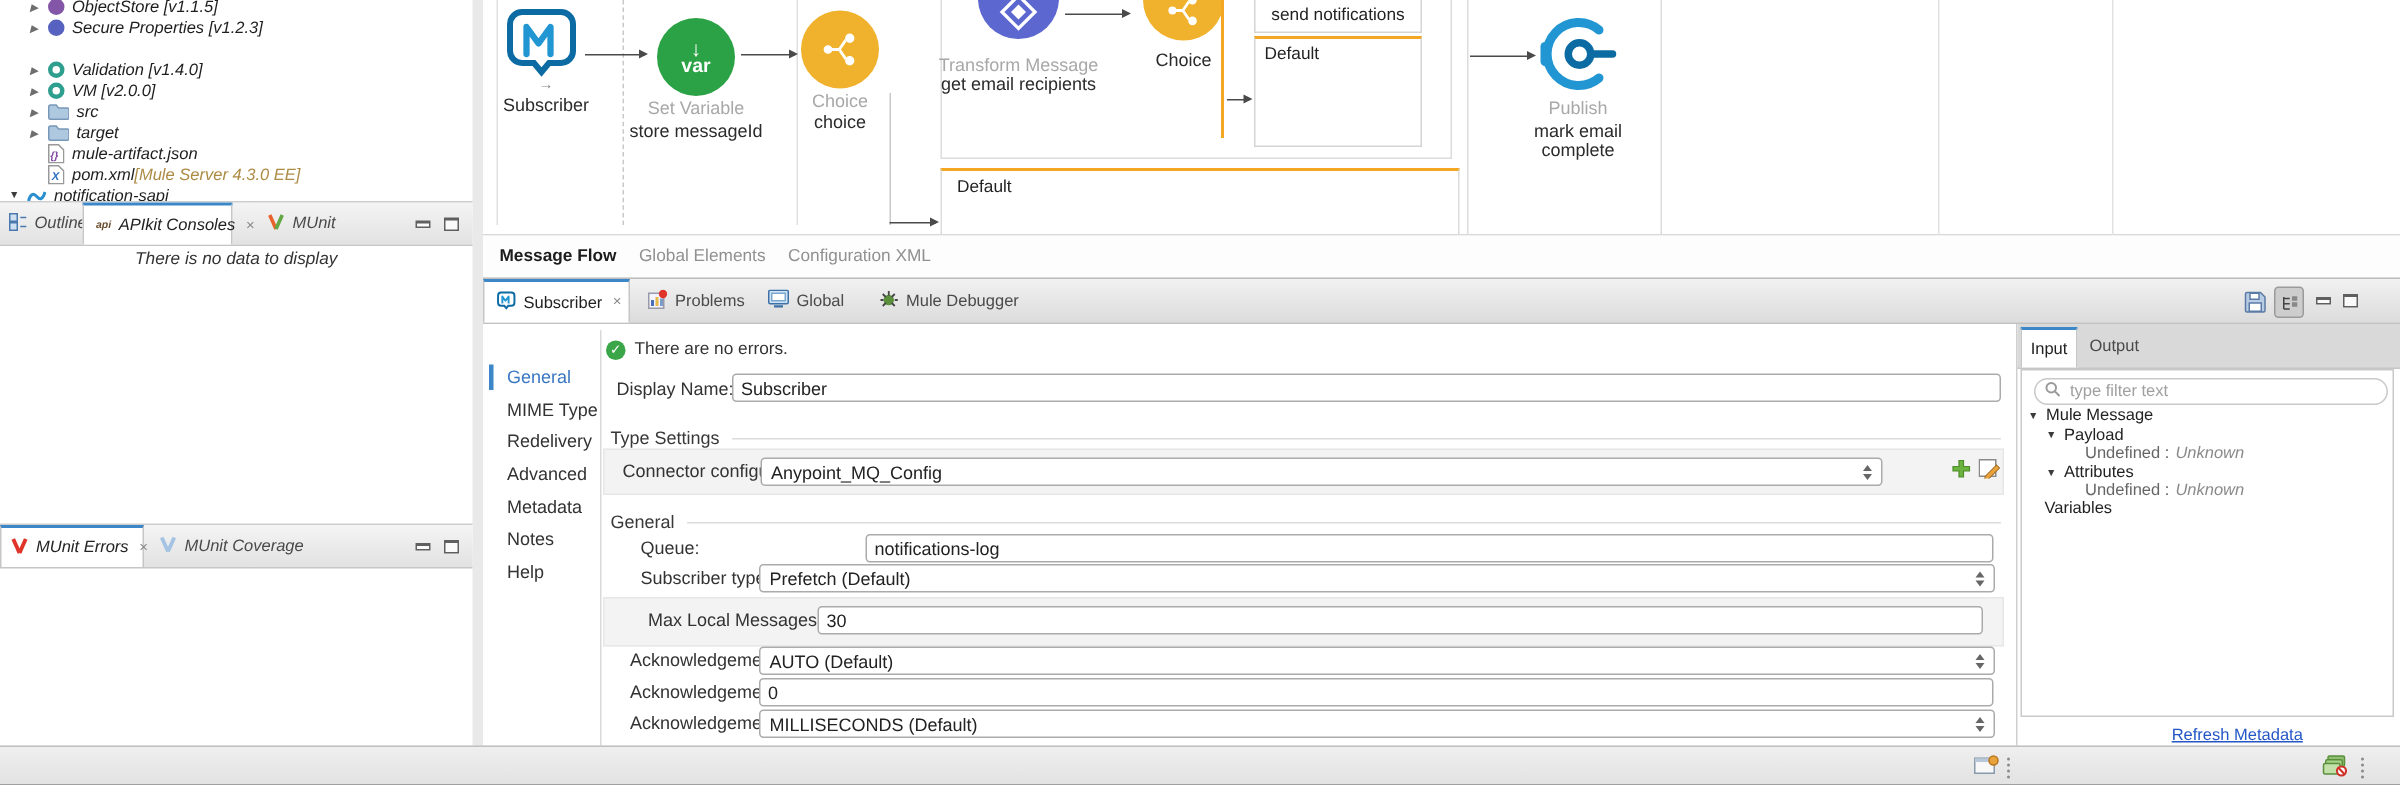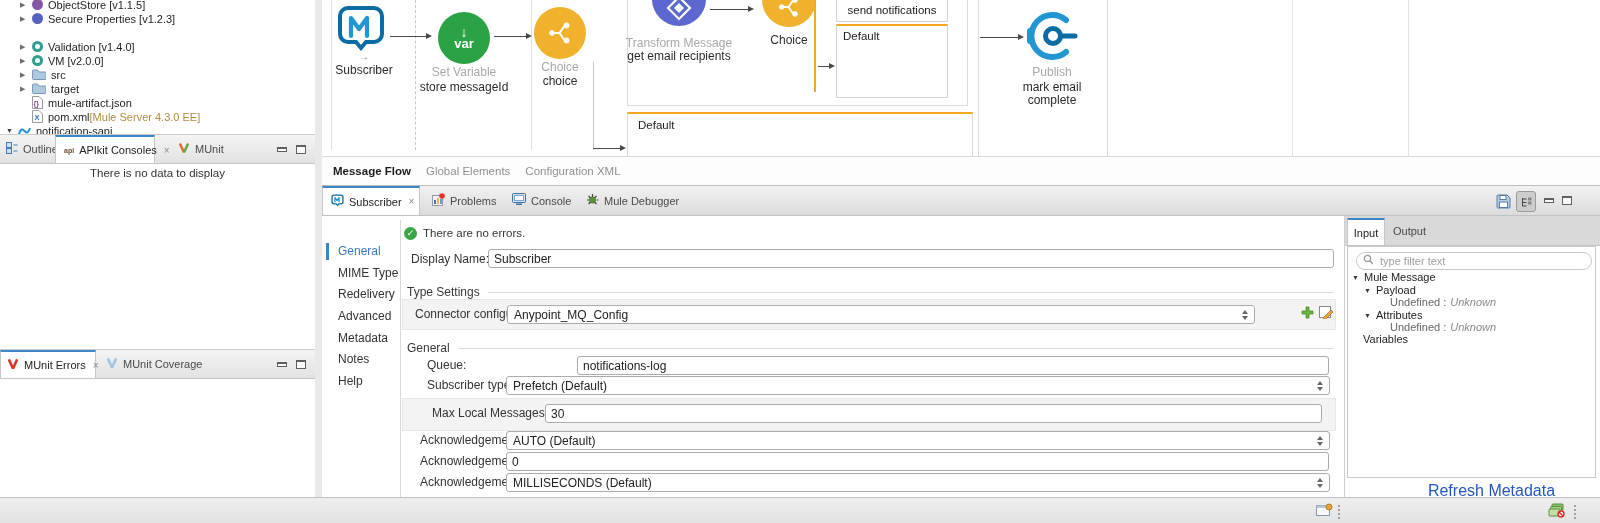--- a/index.html
+++ b/index.html
@@ -1,20 +1,20 @@
 <!DOCTYPE html>
 <html><head>
 <meta charset="utf-8">
 <style>
   html,body{margin:0;padding:0;background:#555;}
   #root{position:relative;width:1600px;height:523px;background:#e9e9e9;overflow:hidden;
         font-family:"Liberation Sans",sans-serif;font-size:12px;color:#222;}
   .ab{position:absolute;}
   
-  .left-panel{left:0;top:0;width:315px;height:497px;background:#fff;}
+  .left-panel{left:0;top:0;width:315px;height:497px;background:#fff;font-style:italic;}
   .trow{position:absolute;left:0;width:100%;height:15px;display:flex;align-items:center;
         font-size:11px;color:#1e1e1e;white-space:nowrap;padding-left:20px;box-sizing:border-box;}
   .arr{font-size:7px;color:#6e6e6e;width:12px;display:inline-block;text-align:left;flex:none;}
   .arr.dark{color:#3c3c3c;}
   .ci{width:11px;height:11px;border-radius:50%;margin-right:5px;flex:none;box-sizing:border-box;}
   .ci.ring{background:#fff;border:3px solid #2e9e8f;}
   .fico{margin-right:5px;flex:none;display:inline-flex;}
   .dec{color:#ad8b45;}
   
   .tabbar{position:absolute;background:linear-gradient(#f4f4f4,#e2e2e2);border-top:1px solid #cdcdcd;
@@ -68,21 +68,21 @@
   .checkcirc{width:13px;height:13px;border-radius:50%;background:#3aa648;color:#fff;font-size:9px;line-height:13px;
           text-align:center;display:inline-block;}
   
   .mtrow{position:absolute;font-size:11px;color:#222;white-space:nowrap;display:flex;align-items:center;height:12px;}
   .mtval{color:#666;}
   .mttype{color:#8a8a8a;font-style:italic;margin-left:4px;}
   .filter{position:absolute;border:1px solid #c9c9c9;border-radius:9px;background:#fff;display:flex;align-items:center;
           padding:0 6px;box-sizing:border-box;height:18px;gap:4px;}
   .filter input{border:none;outline:none;font-size:11px;color:#555;width:100%;font-family:inherit;background:transparent;}
   .filter input::placeholder{color:#a0a0a0;}
-  .link{color:#2456c4;text-decoration:underline;font-size:16px;padding-left:40px;}
+  .link{color:#2456c4;text-decoration:underline;font-size:11px;padding-left:40px;}
   
   .statusbar{left:0;top:497px;width:1600px;height:26px;background:linear-gradient(#efefef,#e2e2e2);
           border-top:1px solid #c0c0c0;box-sizing:border-box;}
   .vdots{display:inline-flex;flex-direction:column;gap:2px;}
   .vdots i{width:2px;height:2px;border-radius:50%;background:#8a8a8a;}
   .api-ic{font-size:7px;font-weight:bold;color:#6b4e2e;letter-spacing:0;}
 </style>
 </head>
 <body>
 
@@ -329,21 +329,21 @@
             <circle cx="10" cy="3" r="2.8" fill="#e0342b"></circle>
           </svg></span>
       <span>Problems</span>
     </div>
     <div class="itab" style="left:190px">
       <span><svg width="14" height="13">
             <rect x="0.5" y="0.5" width="13" height="9" rx="1" fill="#cfe4f7" stroke="#3c71a8"></rect>
             <rect x="2.5" y="2.5" width="9" height="5" fill="#fff" stroke="#7aa8d0"></rect>
             <rect x="4" y="10.5" width="6" height="1.5" fill="#3c71a8"></rect>
           </svg></span>
-      <span>Console</span>
+      <span>Global</span>
     </div>
     <div class="itab" style="left:264px">
       <span><svg width="13" height="13">
             <circle cx="6.5" cy="7" r="3.5" fill="#5a8f3c"></circle>
             <path d="M6.5 1 v3 M1 7 h2 M10.5 7 h2 M2.5 3 l2 2 M10.5 3 l-2 2 M2.5 11 l2 -2 M10.5 11 l-2 -2" stroke="#444" stroke-width="1.2"></path>
           </svg></span>
       <span>Mule Debugger</span>
     </div>
     <span class="ab" style="left:1174px;top:8px"><svg width="15" height="15">
           <path d="M1 2 a1 1 0 0 1 1 -1 h9 l3 3 v9 a1 1 0 0 1 -1 1 h-11 a1 1 0 0 1 -1 -1 z" fill="#b8cce4" stroke="#5b7ba6"></path>

